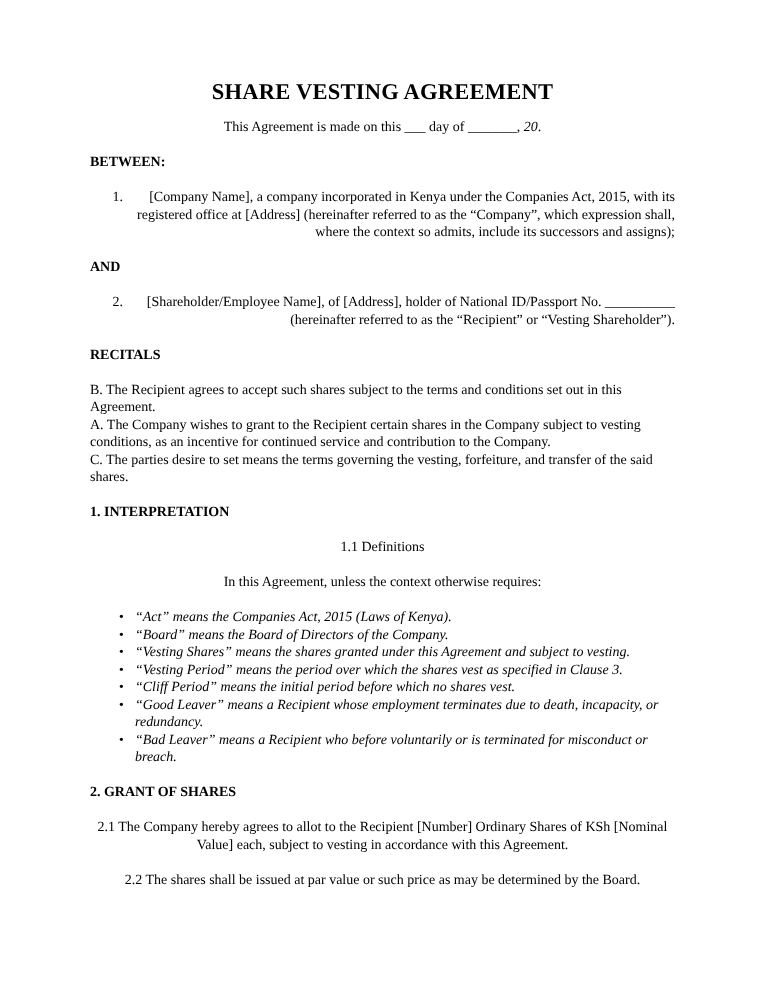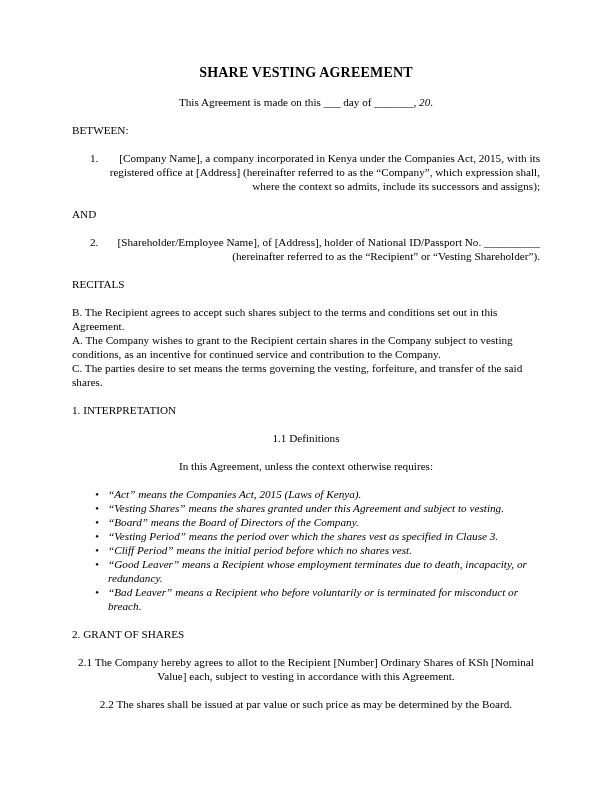--- a/index.html
+++ b/index.html
@@ -16,31 +16,31 @@
     padding: 66px 72px 40px 72px;
     font-family: "Liberation Serif", serif;
     font-size: 11.2px;
     line-height: 14px;
     color: #000000;
     overflow: hidden;
   }
   .doc-title {
     margin: 0 0 15px 0;
     text-align: center;
-    font-size: 14px;
+    font-size: 18px;
     font-weight: bold;
     letter-spacing: 0.2px;
   }
   .para {
     margin: 0 0 14px 0;
     text-align: center;
   }
   .heading {
     margin: 0 0 14px 0;
-    font-weight: normal;
+    font-weight: bold;
   }
   .num-item {
     display: flex;
     margin: 0 0 14px 0;
     padding-left: 18px;
   }
   .num-item .marker {
     flex: 0 0 18px;
     width: 18px;
   }
@@ -101,22 +101,22 @@
   </div>
 
   <p class="heading">1. INTERPRETATION</p>
 
   <p class="para">1.1 Definitions</p>
 
   <p class="para">In this Agreement, unless the context otherwise requires:</p>
 
   <ul class="bullets">
     <li>“Act” means the Companies Act, 2015 (Laws of Kenya).</li>
+    <li>“Board” means the Board of Directors of the Company.</li>
     <li>“Vesting Shares” means the shares granted under this Agreement and subject to vesting.</li>
-    <li>“Board” means the Board of Directors of the Company.</li>
     <li>“Vesting Period” means the period over which the shares vest as specified in Clause 3.</li>
     <li>“Cliff Period” means the initial period before which no shares vest.</li>
     <li>“Good Leaver” means a Recipient whose employment terminates due to death, incapacity, or redundancy.</li>
     <li>“Bad Leaver” means a Recipient who before voluntarily or is terminated for misconduct or breach.</li>
   </ul>
 
   <p class="heading">2. GRANT OF SHARES</p>
 
   <p class="para">2.1 The Company hereby agrees to allot to the Recipient [Number] Ordinary Shares of KSh [Nominal Value] each, subject to vesting in accordance with this Agreement.</p>
 

